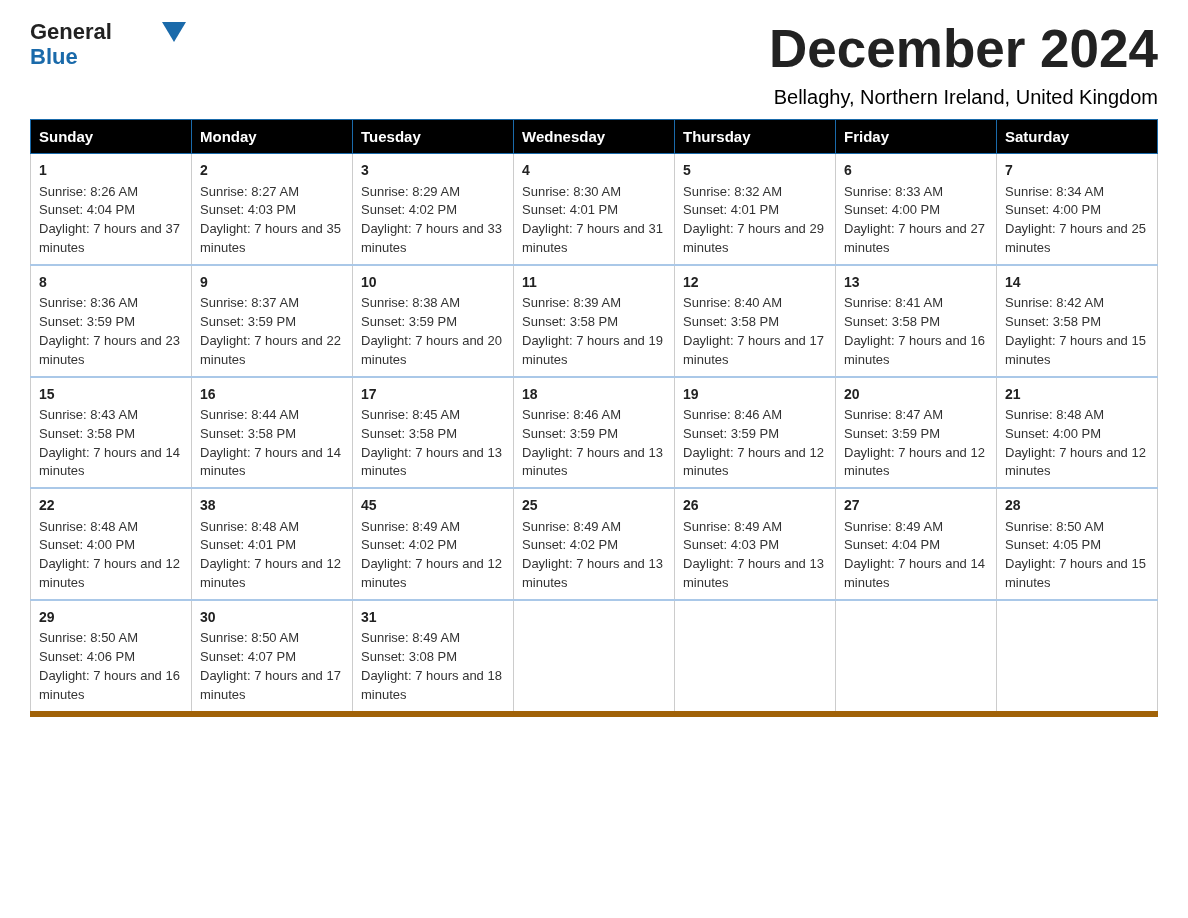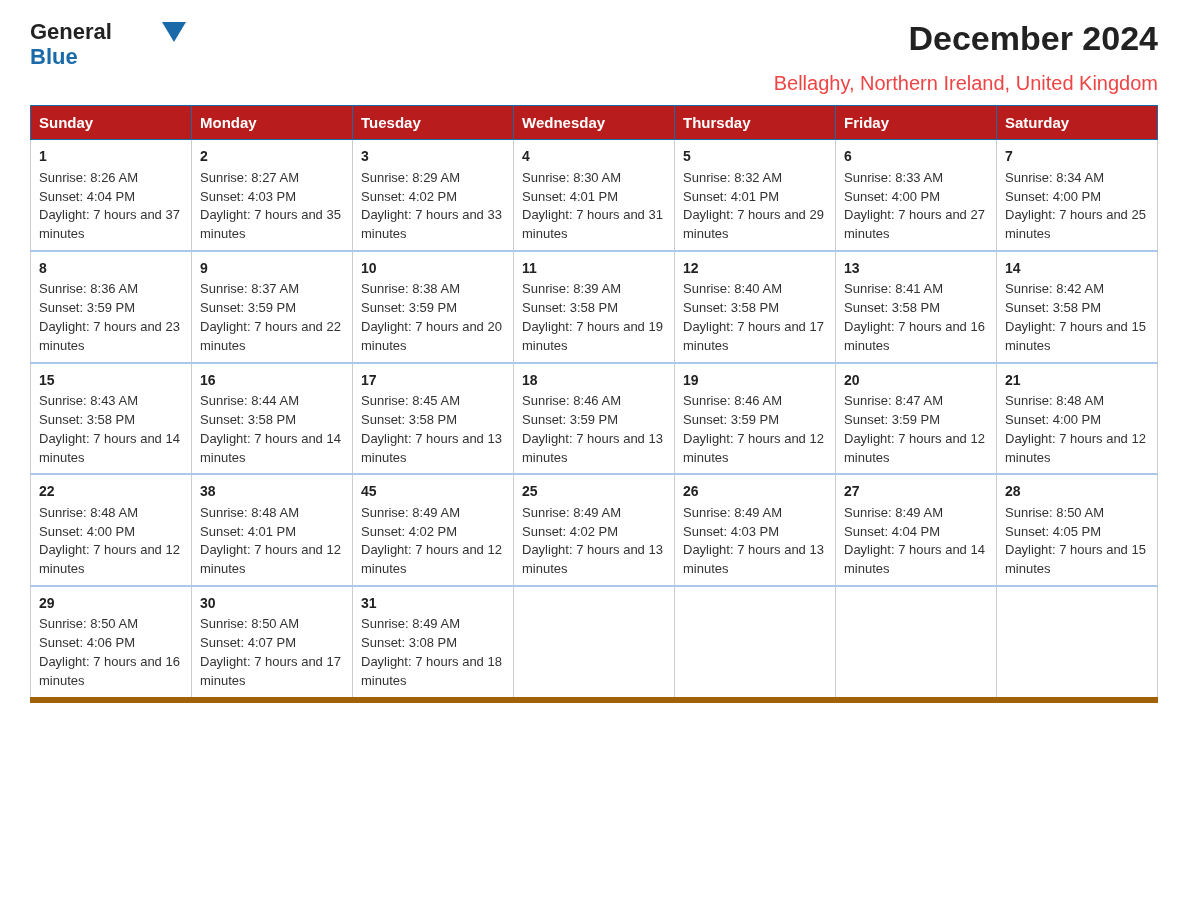--- a/index.html
+++ b/index.html
@@ -47,37 +47,37 @@
     }
     .logo-line2 {
       color: #1a6aaa;
       font-size: 22px;
       font-weight: bold;
     }
     .title-area {
       text-align: right;
     }
     .main-title {
-      font-size: 34px;
+      font-size: 53px;
       font-weight: bold;
       color: #222;
       line-height: 1.1;
     }
     .subtitle {
       font-size: 20px;
-      color: #ef4444;
-      margin-top: 15px;
+      color: #000000;
+      margin-top: 8px;
     }
     table {
       width: 100%;
       border-collapse: collapse;
       margin-top: 10px;
     }
     thead tr th {
-      background-color: #b91c1c;
+      background-color: #000000;
       color: #fff;
       font-size: 15px;
       font-weight: bold;
       padding: 8px 8px;
       text-align: left;
       border: 1px solid #1a6aaa;
     }
     tbody tr td {
       vertical-align: top;
       border: 1px solid #ccc;

